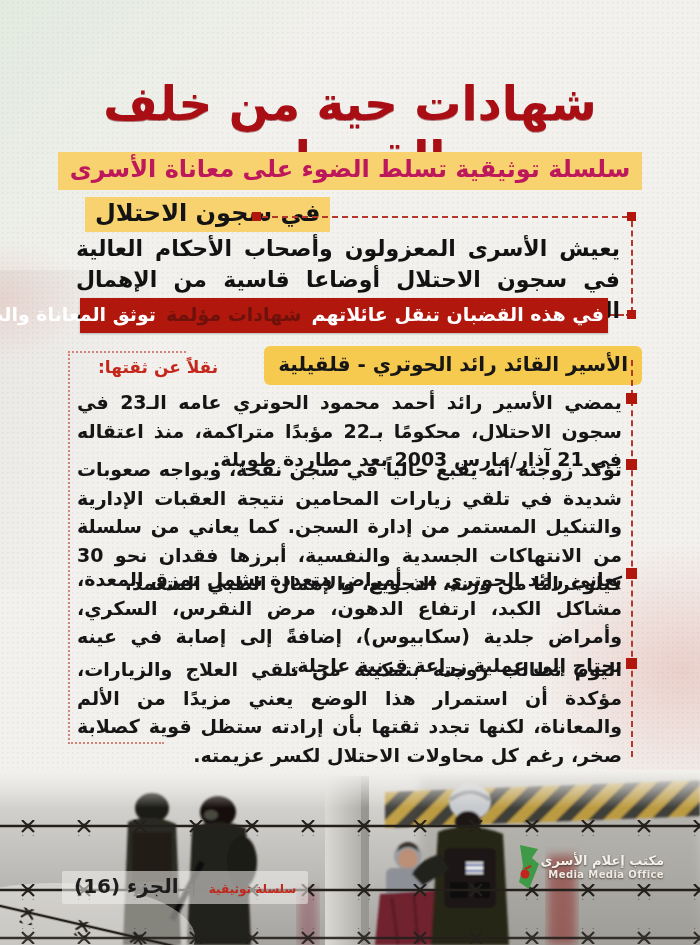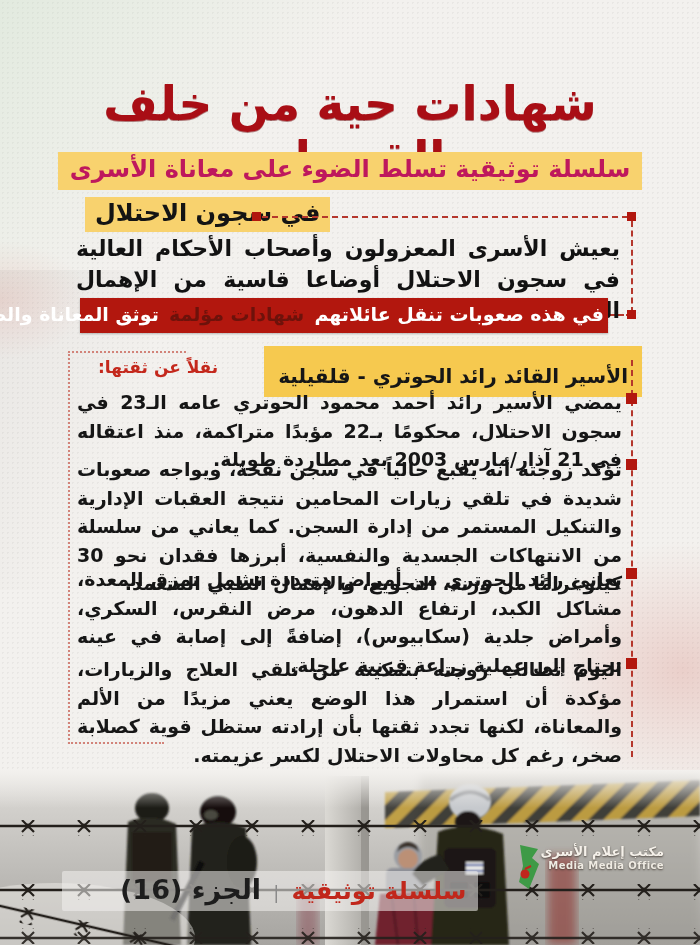--- a/index.html
+++ b/index.html
@@ -58,21 +58,21 @@
     text-align:center;padding:5px 4px 8px;white-space:nowrap;
     box-shadow:0 1px 2px rgba(0,0,0,.25);
   }
   .banner span{font-size:19px;font-weight:800;}
   .banner .w{color:#ffffff;}
   .banner .m{color:#6d120b;margin:0 5px;text-align:right;}
 
   .case-title{right:58px;top:346px;}
   .case-title span{
     background:#f6c94f;color:#161616;font-size:20px;font-weight:800;
-    padding:18px 14px 9px;display:inline-block;white-space:nowrap;
+    padding:6px 14px 9px;display:inline-block;white-space:nowrap;border-radius:6px;
   }
   .attribution{
     left:98px;top:357px;color:#c4281c;font-size:17px;font-weight:800;
   }
 
   .dotL{position:absolute;left:68px;top:351px;height:393px;border-left:2px dotted #d28379;z-index:1;}
   .dotT{position:absolute;left:68px;top:351px;width:118px;border-top:2px dotted #d28379;z-index:1;}
   .dotB{position:absolute;left:68px;top:742px;width:96px;border-top:2px dotted #d28379;z-index:1;}
 
   .bullet{
@@ -84,27 +84,27 @@
   .bsq{position:absolute;left:626px;width:11px;height:11px;background:#b2170e;z-index:3;}
   .bsq1{top:393px;} .bsq2{top:459px;} .bsq3{top:568px;} .bsq4{top:658px;}
 
   .photo{position:absolute;left:0;top:770px;width:700px;height:175px;z-index:1;}
 
   .footer-label{
     position:absolute;left:62px;top:871px;z-index:4;direction:rtl;
     background:rgba(243,241,238,.55);padding:3px 12px 6px;border-radius:2px;
     white-space:nowrap;
   }
-  .footer-label .series{color:#c1271b;font-size:24px;font-weight:800;}
+  .footer-label .series{color:#c1271b;font-size:12px;font-weight:800;}
   .footer-label .sep{color:#8a8a8a;font-size:18px;font-weight:400;margin:0 7px;}
-  .footer-label .part{color:#1d1d1d;font-size:27px;font-weight:800;margin-left:46px;}
+  .footer-label .part{color:#1d1d1d;font-size:20px;font-weight:800;}
 
   .logo{
     position:absolute;right:36px;top:844px;z-index:4;
-    display:flex;align-items:flex-start;gap:0;direction:rtl;
+    display:flex;align-items:center;gap:0;direction:rtl;
   }
   .logo .txt{text-align:right;}
   .logo .ar{color:#f5f1ea;font-size:13px;font-weight:800;text-shadow:0 1px 2px rgba(60,52,45,.85);line-height:1.25;}
   .logo .en{color:#efebe3;font-size:10px;font-weight:700;letter-spacing:.4px;text-shadow:0 1px 2px rgba(60,52,45,.85);line-height:1.2;}
 </style>
 </head>
 <body>
 
 <div class="poster">
 
@@ -125,21 +125,21 @@
   <div class="hdash1"></div>
   <div class="vdash1"></div>
   <div class="hdash2"></div>
   <div class="sq sq1"></div>
   <div class="sq sq2"></div>
   <div class="sq sq3"></div>
 
   <div class="layer intro">يعيش الأسرى المعزولون وأصحاب الأحكام العالية في سجون الاحتلال أوضاعا قاسية من الإهمال الطبي والتنكيل</div>
 
   <div class="layer banner">
-    <span class="w">في هذه صعوبات تنقل عائلاتهم</span>
+    <span class="w">في هذه القضبان تنقل عائلاتهم</span>
     <span class="m">شهادات مؤلمة</span>
     <span class="w">توثق المعاناة والصمود</span>
   </div>
 
   <div class="layer case-title">
     <span>الأسير القائد رائد الحوتري - قلقيلية</span>
   </div>
   <div class="layer attribution">نقلاً عن ثقتها:</div>
 
   <div class="dotL"></div>

